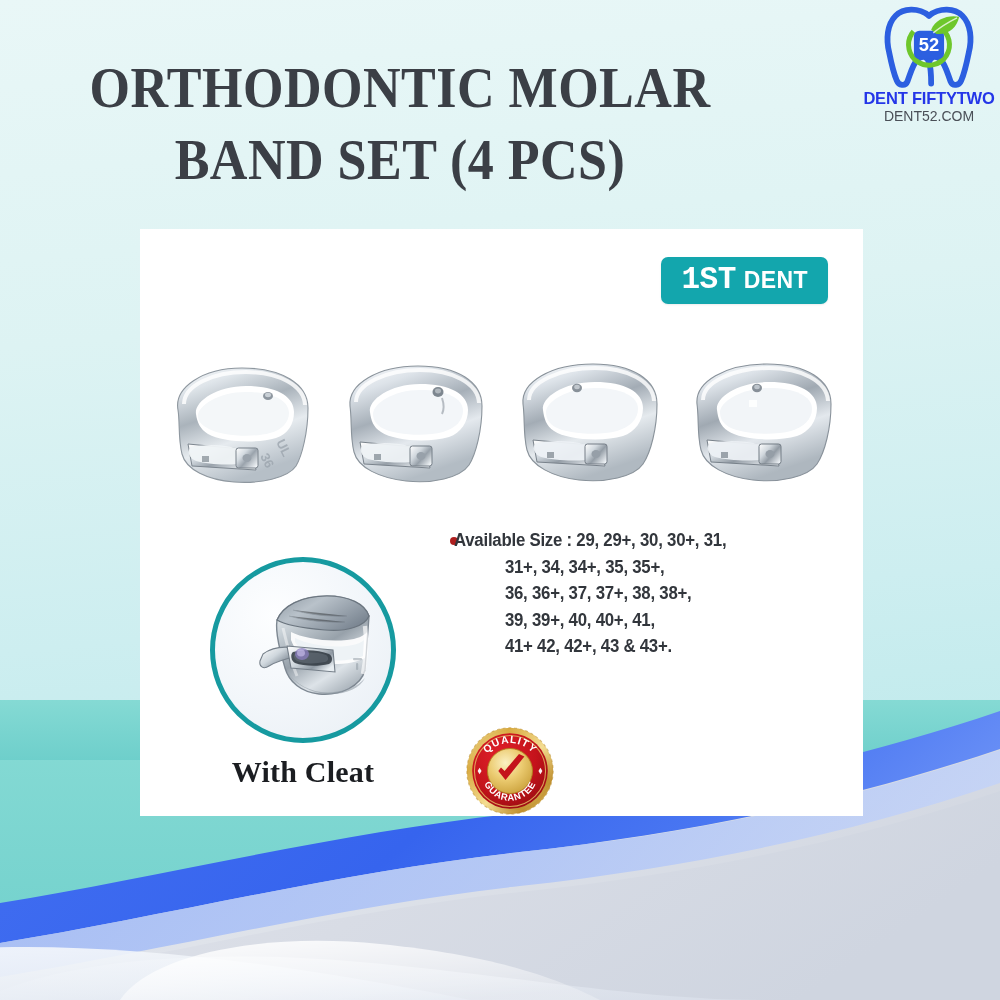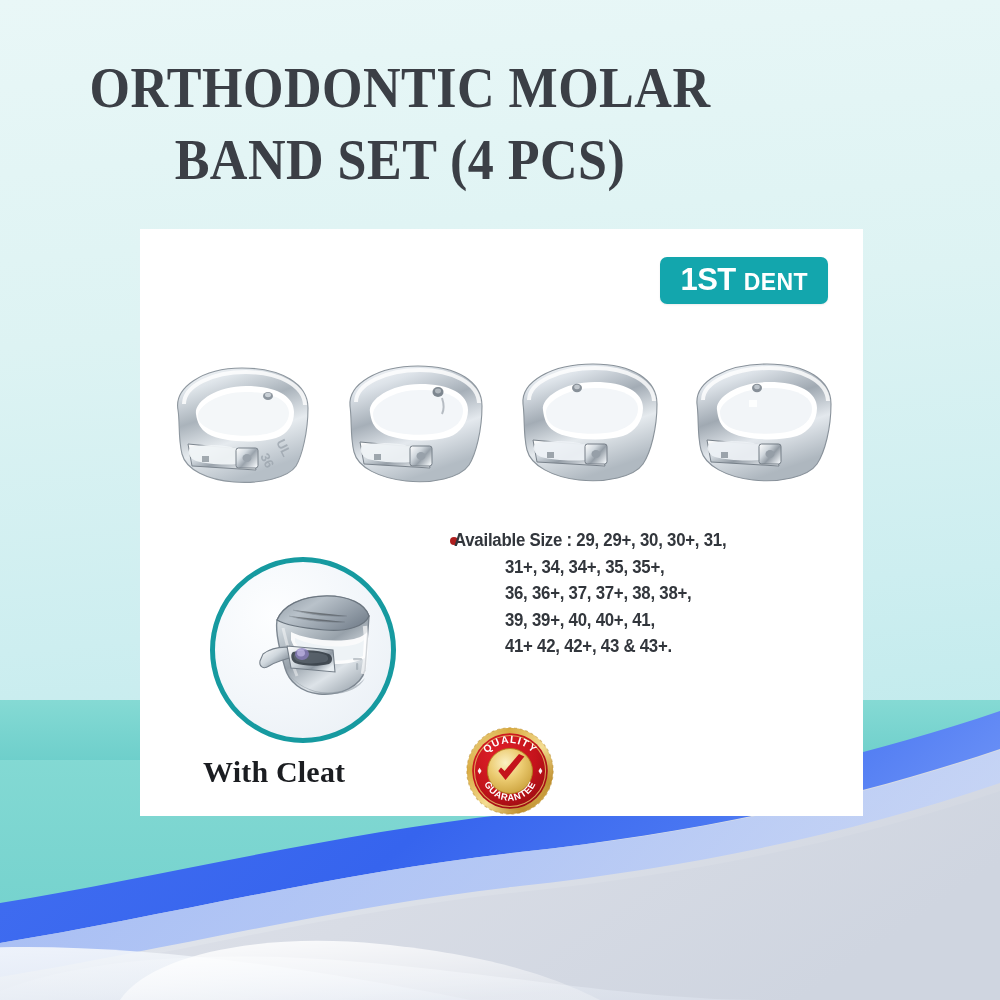--- a/index.html
+++ b/index.html
@@ -110,21 +110,21 @@
     top: 28px;
     background: #13a6ad;
     border-radius: 7px;
     padding: 7px 20px 9px 20px;
     display: flex;
     align-items: baseline;
     gap: 8px;
     box-shadow: 0 1px 2px rgba(0,0,0,0.08);
   }
   #badge-ordinal {
-    font-family: Liberation Sans, sans-serif;
+    font-family: Liberation Mono, monospace;
     font-weight: 700;
     font-size: 31px;
     line-height: 31px;
     color: #ffffff;
     letter-spacing: -0.5px;
   }
   #badge-tooth {
     font-family: "Liberation Sans", sans-serif;
     font-weight: 700;
     font-size: 23px;
@@ -184,21 +184,21 @@
     transform-origin: left center;
   }
   .size-line.indent { padding-left: 53px; }
 
   
   #cleat-block {
     position: absolute;
     left: 63px;
     top: 328px;
     width: 200px;
-    text-align: left;
+    text-align: center;
   }
   #cleat-circle {
     width: 186px;
     height: 186px;
     margin: 0 auto;
     border-radius: 50%;
     border: 5px solid #169aa0;
     box-sizing: border-box;
     overflow: hidden;
     background: radial-gradient(circle at 34% 30%, #fdfeff 0%, #f2f6fa 55%, #e8eef4 100%);
@@ -297,20 +297,41 @@
     <path d="M120,1000 C150,955 260,932 380,944 C500,956 560,980 600,1000 Z" fill="url(#gradWhiteBlob)"></path>
   </svg>
 
   <div id="header">
 
     <div id="title-block">
       <div class="title-line">ORTHODONTIC MOLAR</div>
       <div class="title-line">BAND SET (4 PCS)</div>
     </div>
 
+    <div id="logo">
+      <svg id="logo-mark" viewBox="0 0 120 78">
+
+        <path d="M60,9 C50,1 36,2 29,9 C21,17 20,31 23,43 C25,53 27,62 30,69
+                 C32,74 38,75 40,70 C43,62 45,54 49,50 C53,46 58,46 60,52
+                 C62,58 62,66 62,72" fill="none" stroke="#2c5fe0" stroke-width="5.4" stroke-linecap="round" stroke-linejoin="round"></path>
+        <path d="M60,9 C70,1 84,2 91,9 C99,17 100,31 97,43 C95,53 93,62 90,69
+                 C88,74 82,75 80,70 C77,62 75,54 71,50 C67,46 62,46 60,52" fill="none" stroke="#2c5fe0" stroke-width="5.4" stroke-linecap="round" stroke-linejoin="round"></path>
+
+        <circle cx="60" cy="36" r="19" fill="none" stroke="#6ec72b" stroke-width="4.6" stroke-dasharray="92 30" transform="rotate(-58 60 36)"></circle>
+
+        <rect x="46" y="23" width="28" height="26" rx="5" fill="#2c5fe0"></rect>
+
+        <path d="M62,22 C66,12 78,8 88,10 C86,20 78,27 67,26 Z" fill="#6ec72b"></path>
+        <path d="M86,11 C78,15 70,20 64,25" fill="none" stroke="#ffffff" stroke-width="1.4" opacity="0.75"></path>
+
+        <text x="60" y="42" text-anchor="middle" font-family="Liberation Sans, sans-serif" font-size="17" font-weight="bold" fill="#ffffff">52</text>
+      </svg>
+      <div id="logo-name">DENT FIFTYTWO</div>
+      <div id="logo-domain">DENT52.COM</div>
+    </div>
   </div>
 
   <div id="card">
 
     <div id="molar-badge">
       <span id="badge-ordinal">1ST</span>
       <span id="badge-tooth">DENT</span>
     </div>
 
     <div id="bands-row">

